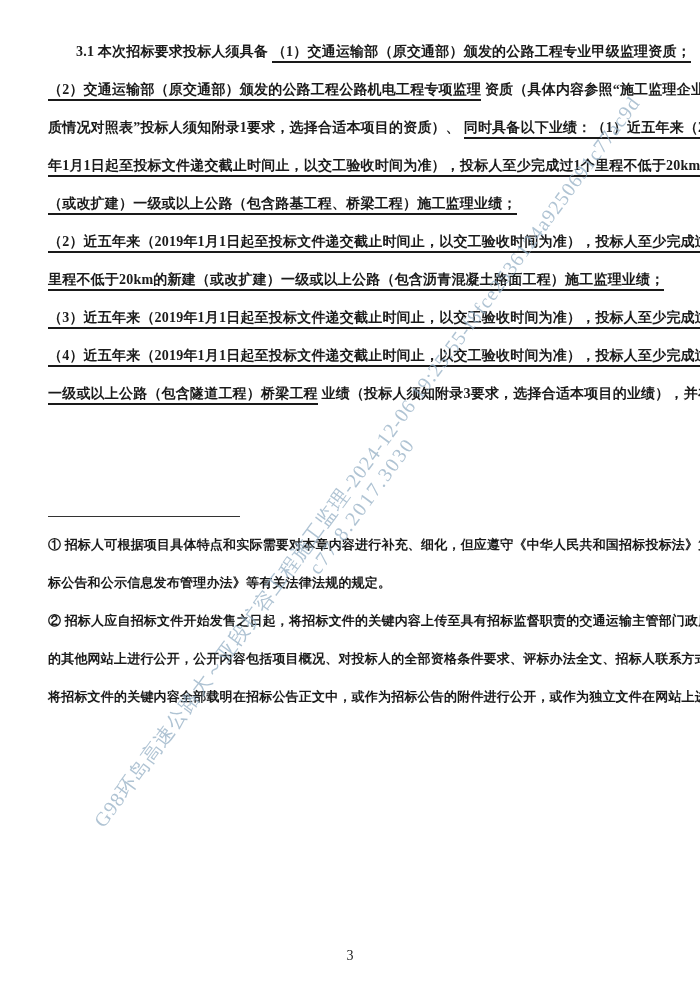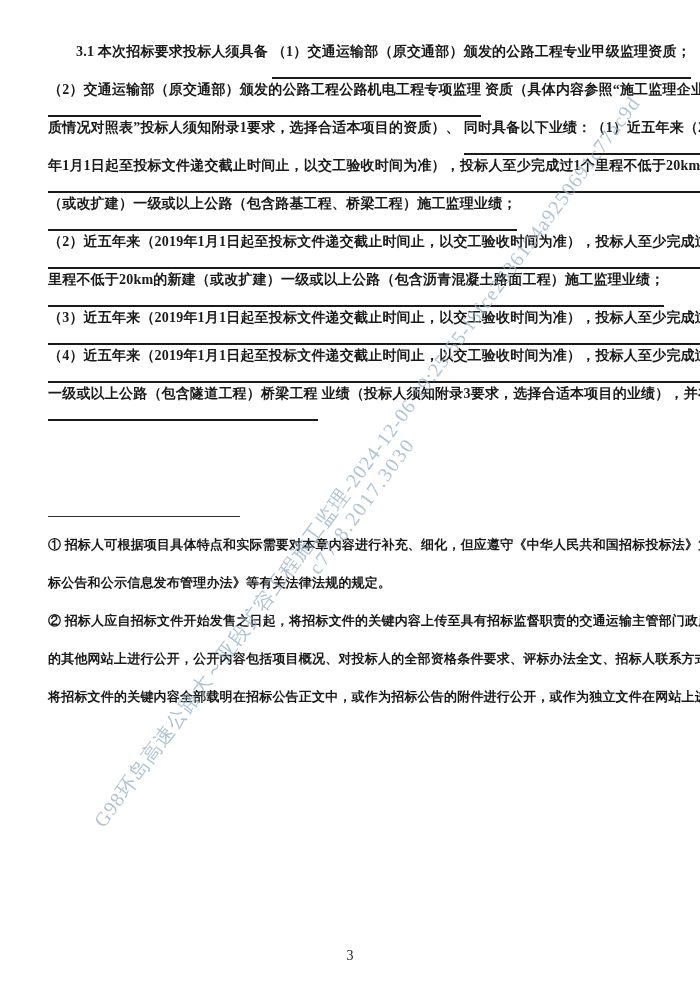--- a/index.html
+++ b/index.html
@@ -26,21 +26,21 @@
     z-index: 2;
   }
   .main-text .tline {
     line-height: 38px;
     height: 38px;
     white-space: nowrap;
   }
   .main-text .tline:first-child { text-indent: 28px; }
   .u {
     border-bottom: 2px solid #1a1a1a;
-    padding-bottom: 18px;
+    padding-bottom: 2px;
   }
   .sep {
     position: absolute;
     left: 48px; top: 516px;
     width: 192px; height: 0;
     border-top: 1px solid #333;
     z-index: 2;
   }
   .footnotes {
     position: absolute;

